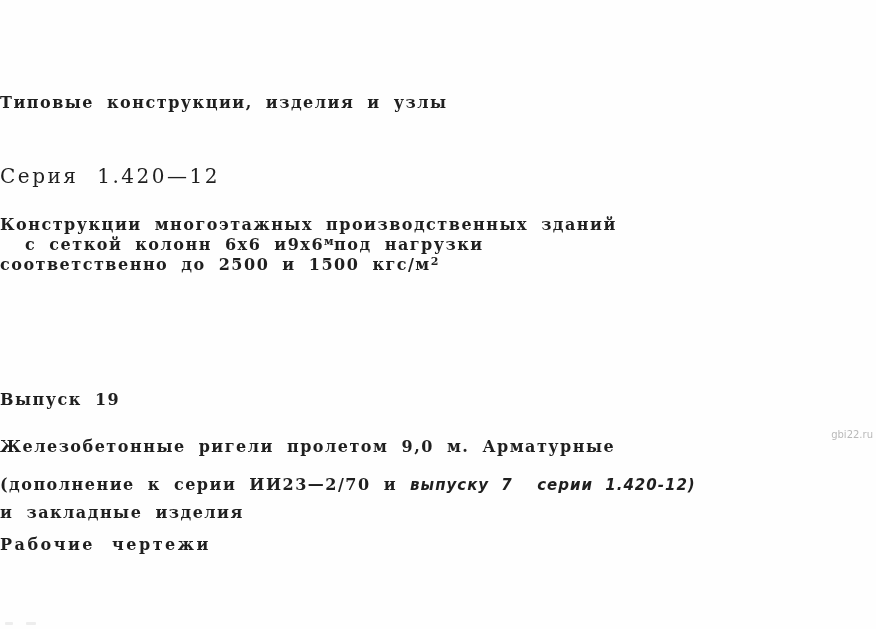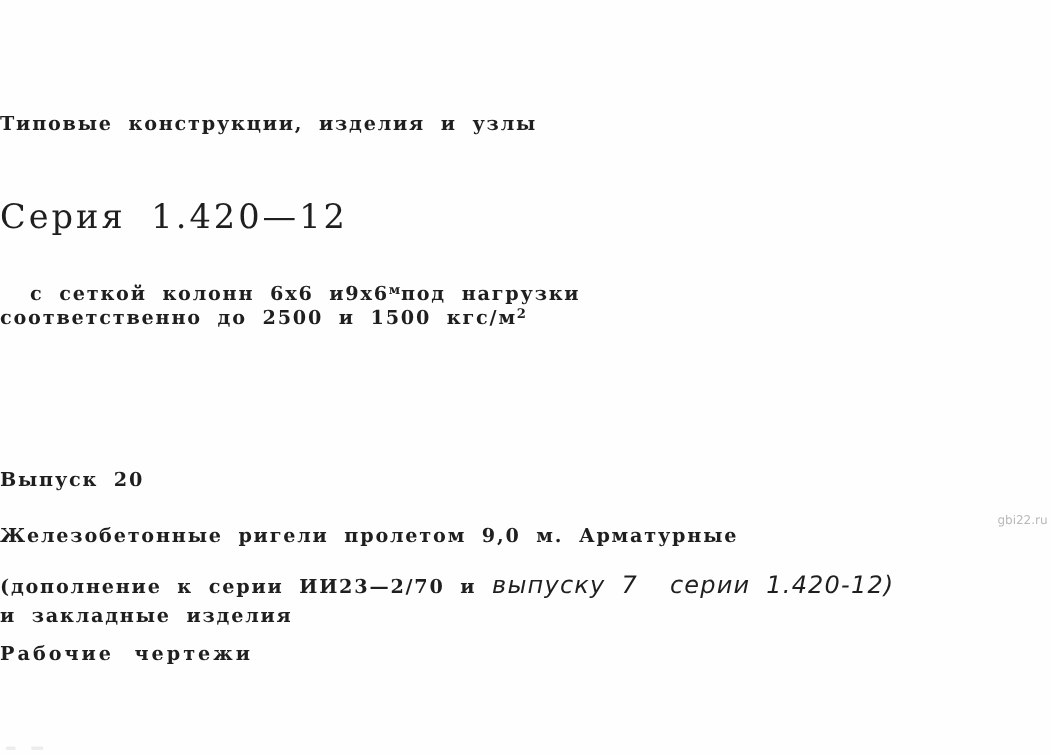--- a/index.html
+++ b/index.html
@@ -29,42 +29,42 @@
     white-space: pre;
   }
   
   .tw {
     font-weight: bold;
     font-size: 16px;
     letter-spacing: 1.5px;
     word-spacing: 6px;
   }
   .header-line   { top: 93px;  }
-  .series-title  { top: 164px; font-size: 28px; font-weight: normal;
+  .series-title  { top: 164px; font-size: 20px; font-weight: normal;
                    letter-spacing: 2.5px; word-spacing: 10px; }
   .desc-1        { top: 215px; }
   .desc-2        { top: 235px; padding-left: 25px; }
   .desc-3        { top: 255px; }
   .issue-line    { top: 390px; }
   .sub-1         { top: 437px; }
   .sub-2         { top: 456px; margin-top: 47px; }
   .sub-3         { top: 475px; }
   .doctype-line  { top: 535px; letter-spacing: 2.5px; word-spacing: 9px; }
   
   .sup {
     font-size: 11px;
     vertical-align: 5px;
     letter-spacing: 0.5px;
   }
   
   .hand {
     font-family: "DejaVu Sans", sans-serif;
-    font-weight: normal;
+    font-weight: bold;
     font-style: italic;
-    font-size: 20px;
+    font-size: 15px;
     letter-spacing: 1px;
   }
   .watermark {
     position: absolute;
     top: 429px;
     right: 3px;
     font-family: "DejaVu Sans", sans-serif;
     font-size: 10px;
     color: #b9b9b9;
     letter-spacing: 0;
@@ -80,26 +80,27 @@
 </style>
 </head>
 <body>
 
 <div class="page">
 
   <div class="line tw header-line">Типовые конструкции, изделия и узлы</div>
 
   <div class="line series-title">Серия 1.420—12</div>
 
+  <div class="line tw desc-1">Конструкции многоэтажных производственных зданий</div>
 
   <div class="line tw desc-2"><span>с сеткой колонн 6х6 и9х6</span><span class="sup">м</span><span>под нагрузки</span></div>
 
   <div class="line tw desc-3"><span>соответственно до 2500 и 1500 кгс/м</span><span class="sup">2</span></div>
 
-  <div class="line tw issue-line">Выпуск 20</div>
+  <div class="line tw issue-line">Выпуск 19</div>
 
   <div class="line tw sub-1">Железобетонные ригели пролетом 9,0 м. Арматурные</div>
 
   <div class="line tw sub-2">и закладные изделия</div>
 
   <div class="line tw sub-3"><span>(дополнение к серии ИИ23—2/70 и </span><span class="hand">выпуску 7  серии 1.420-12)</span></div>
 
   <div class="line tw doctype-line">Рабочие чертежи</div>
 
   <div class="watermark">gbi22.ru</div>

